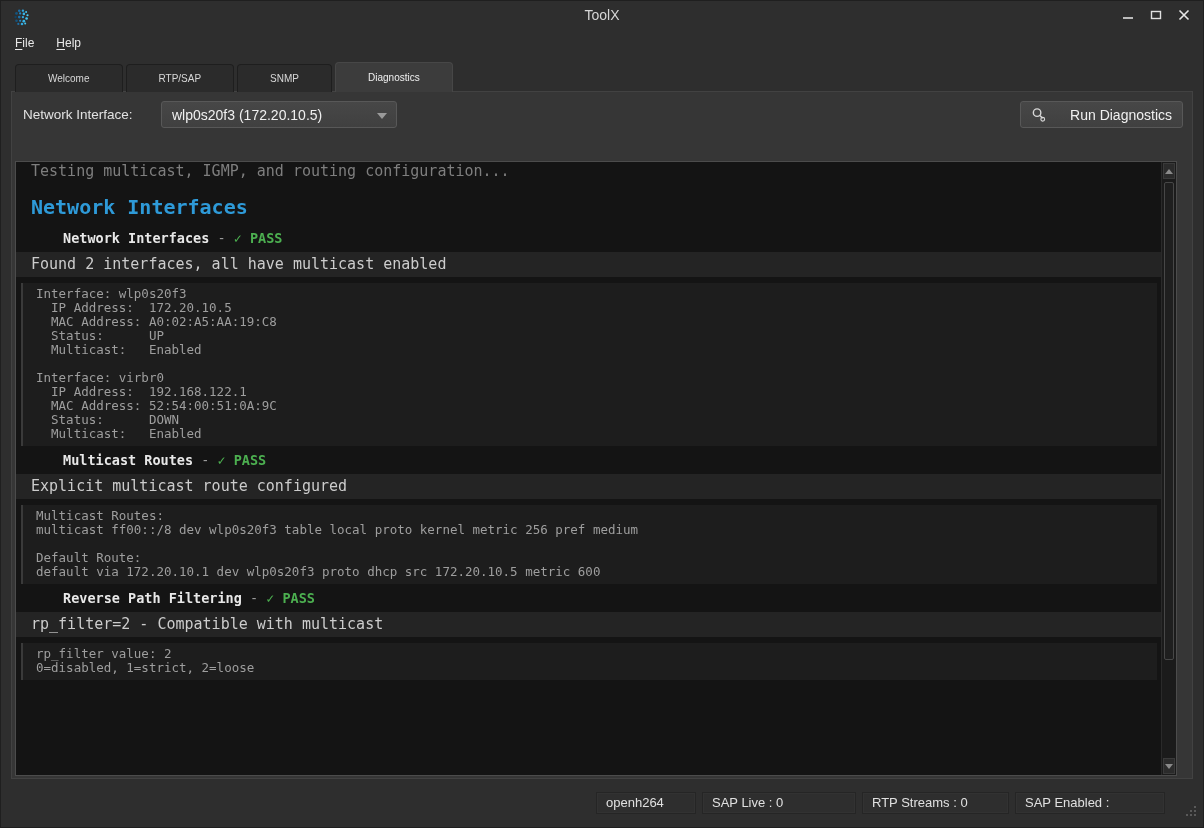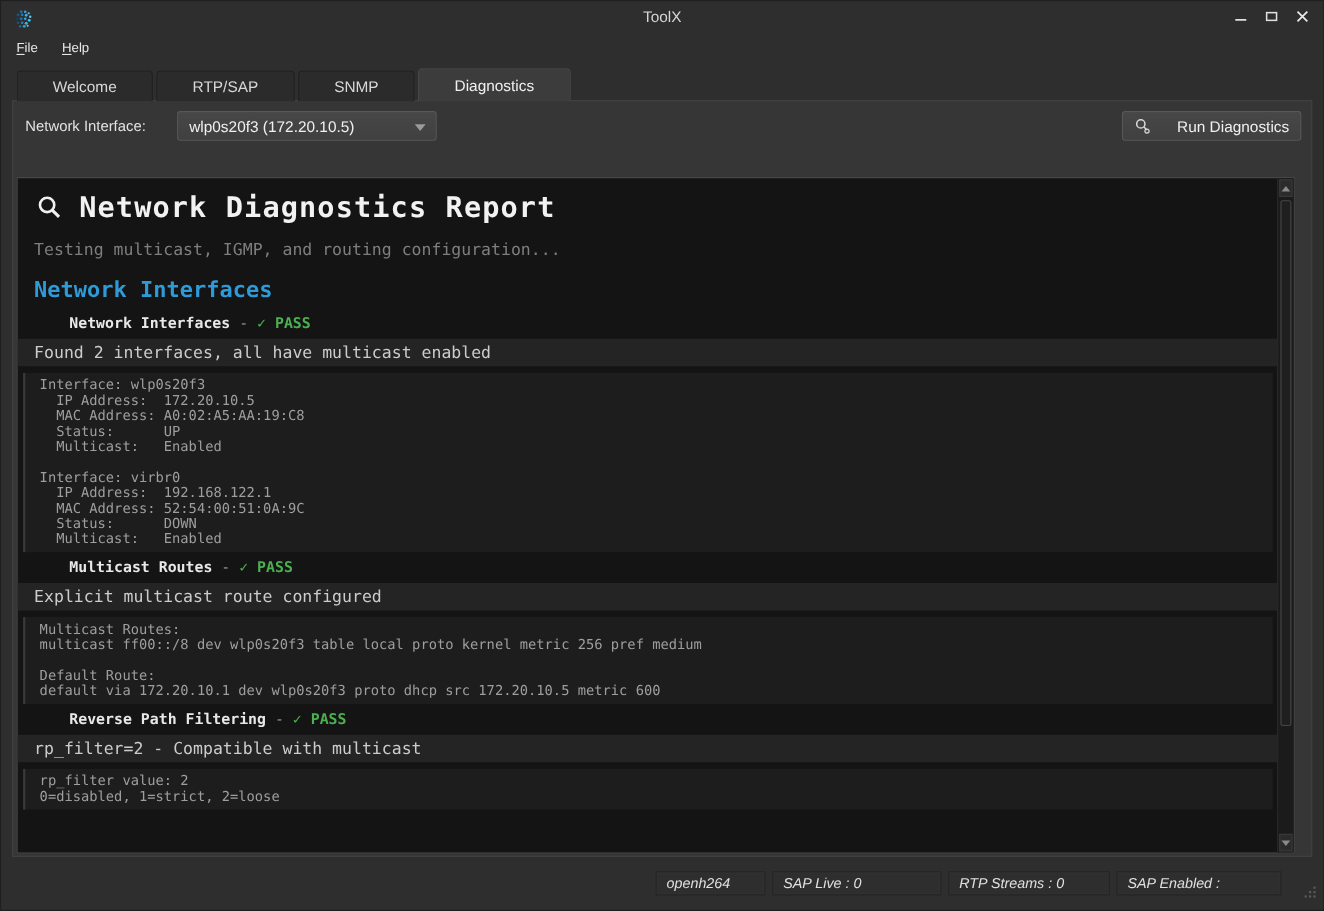--- a/index.html
+++ b/index.html
@@ -25,21 +25,21 @@
   
   .menubar { position:absolute; top:28px; left:0; right:0; height:28px; display:flex; align-items:center; padding-left:14px; gap:22px; }
   .menu-item { font-size:12px; color:#e8e8e8; cursor:pointer; }
   .menu-item u { text-underline-offset:2px; }
 
   
   .tabbar { position:absolute; top:61px; left:14px; display:flex; align-items:flex-end; height:30px; z-index:3; }
   .tab {
     height:28px; padding:0 32px; display:flex; align-items:center;
     background:#2b2b2b; border:1px solid #1e1e1e; border-bottom:none;
-    border-radius:4px 4px 0 0; font-size:14px; color:#d8d8d8; margin-right:3px; cursor:pointer;
+    border-radius:4px 4px 0 0; font-size:10px; color:#d8d8d8; margin-right:3px; cursor:pointer;
   }
   .tab.active { height:30px; background:#3c3c3c; border-color:#474747; color:#f0f0f0; }
 
   
   .page {
     position:absolute; top:90px; left:10px; right:10px; bottom:48px;
     background:#363636; border:1px solid #424242;
   }
   .toolbar-row { position:absolute; top:9px; left:11px; right:9px; height:28px; }
   .iface-label { position:absolute; left:0; top:6px; font-size:13.5px; color:#e2e2e2; }
@@ -103,21 +103,21 @@
   
   .rscroll { position:absolute; top:0; right:0; bottom:0; width:15px; background:#1b1b1b; border-left:1px solid #2a2a2a; }
   .rscroll-btn { position:absolute; left:1px; right:1px; height:16px; background:#2b2b2b; border:1px solid #3a3a3a; display:flex; align-items:center; justify-content:center; cursor:pointer; }
   .rscroll-btn.up { top:1px; }
   .rscroll-btn.down { bottom:1px; }
   .arrow-up { width:0; height:0; border-left:4px solid transparent; border-right:4px solid transparent; border-bottom:5px solid #8a8a8a; }
   .arrow-down { width:0; height:0; border-left:4px solid transparent; border-right:4px solid transparent; border-top:5px solid #8a8a8a; }
   .rscroll-thumb { position:absolute; left:2px; right:2px; top:20px; height:78%; border:1px solid #474747; border-radius:2px; background:#1f1f1f; cursor:grab; }
 
   
-  .statusbar { position:absolute; bottom:13px; left:0; right:38px; display:flex; justify-content:flex-end; gap:6px;font-style:italic; }
+  .statusbar { position:absolute; bottom:13px; left:0; right:38px; display:flex; justify-content:flex-end; gap:6px; }
   .sbitem {
     border:1px solid #252525; box-shadow:inset 0 0 0 1px rgba(255,255,255,0.02);
     font-size:13px; color:#e0e0e0; padding:2px 9px 3px 9px; min-height:22px;
   }
   .sbitem:nth-child(1){ min-width:100px; }
   .sbitem:nth-child(2){ min-width:154px; }
   .sbitem:nth-child(3){ min-width:147px; }
   .sbitem:nth-child(4){ min-width:150px; }
   .resize-grip { position:absolute; right:6px; bottom:10px; cursor:nwse-resize; }
 </style>
@@ -192,27 +192,20 @@
         <line x1="9.5" y1="9" x2="12.5" y2="12" stroke="#d8d8d8" stroke-width="1.5"></line>
         <circle cx="12.5" cy="13" r="2" fill="none" stroke="#d8d8d8" stroke-width="1.2"></circle>
       </svg>
       <span>Run Diagnostics</span>
     </div>
   </div>
 
 
   <div class="report">
     <div class="report-viewport">
-      <div class="rtitle-row">
-        <svg width="26" height="26" viewBox="0 0 24 24">
-          <circle cx="10" cy="9.5" r="6" fill="none" stroke="#f0f0f0" stroke-width="2.2"></circle>
-          <line x1="14.5" y1="14" x2="20" y2="19.5" stroke="#f0f0f0" stroke-width="2.6"></line>
-        </svg>
-        <span class="rtitle">Network Diagnostics Report</span>
-      </div>
       <div class="rsubtitle">Testing multicast, IGMP, and routing configuration...</div>
       <div id="report-content">
           <div class="rheading first-gap">Network Interfaces</div>
           <div class="testline"><span class="tname">Network Interfaces</span><span class="tsep"> - </span><span class="tstatus">✓ PASS</span></div>
           <div class="tmsg">Found 2 interfaces, all have multicast enabled</div>
           <pre class="tdetails">Interface: wlp0s20f3
   IP Address:  172.20.10.5
   MAC Address: A0:02:A5:AA:19:C8
   Status:      UP
   Multicast:   Enabled

